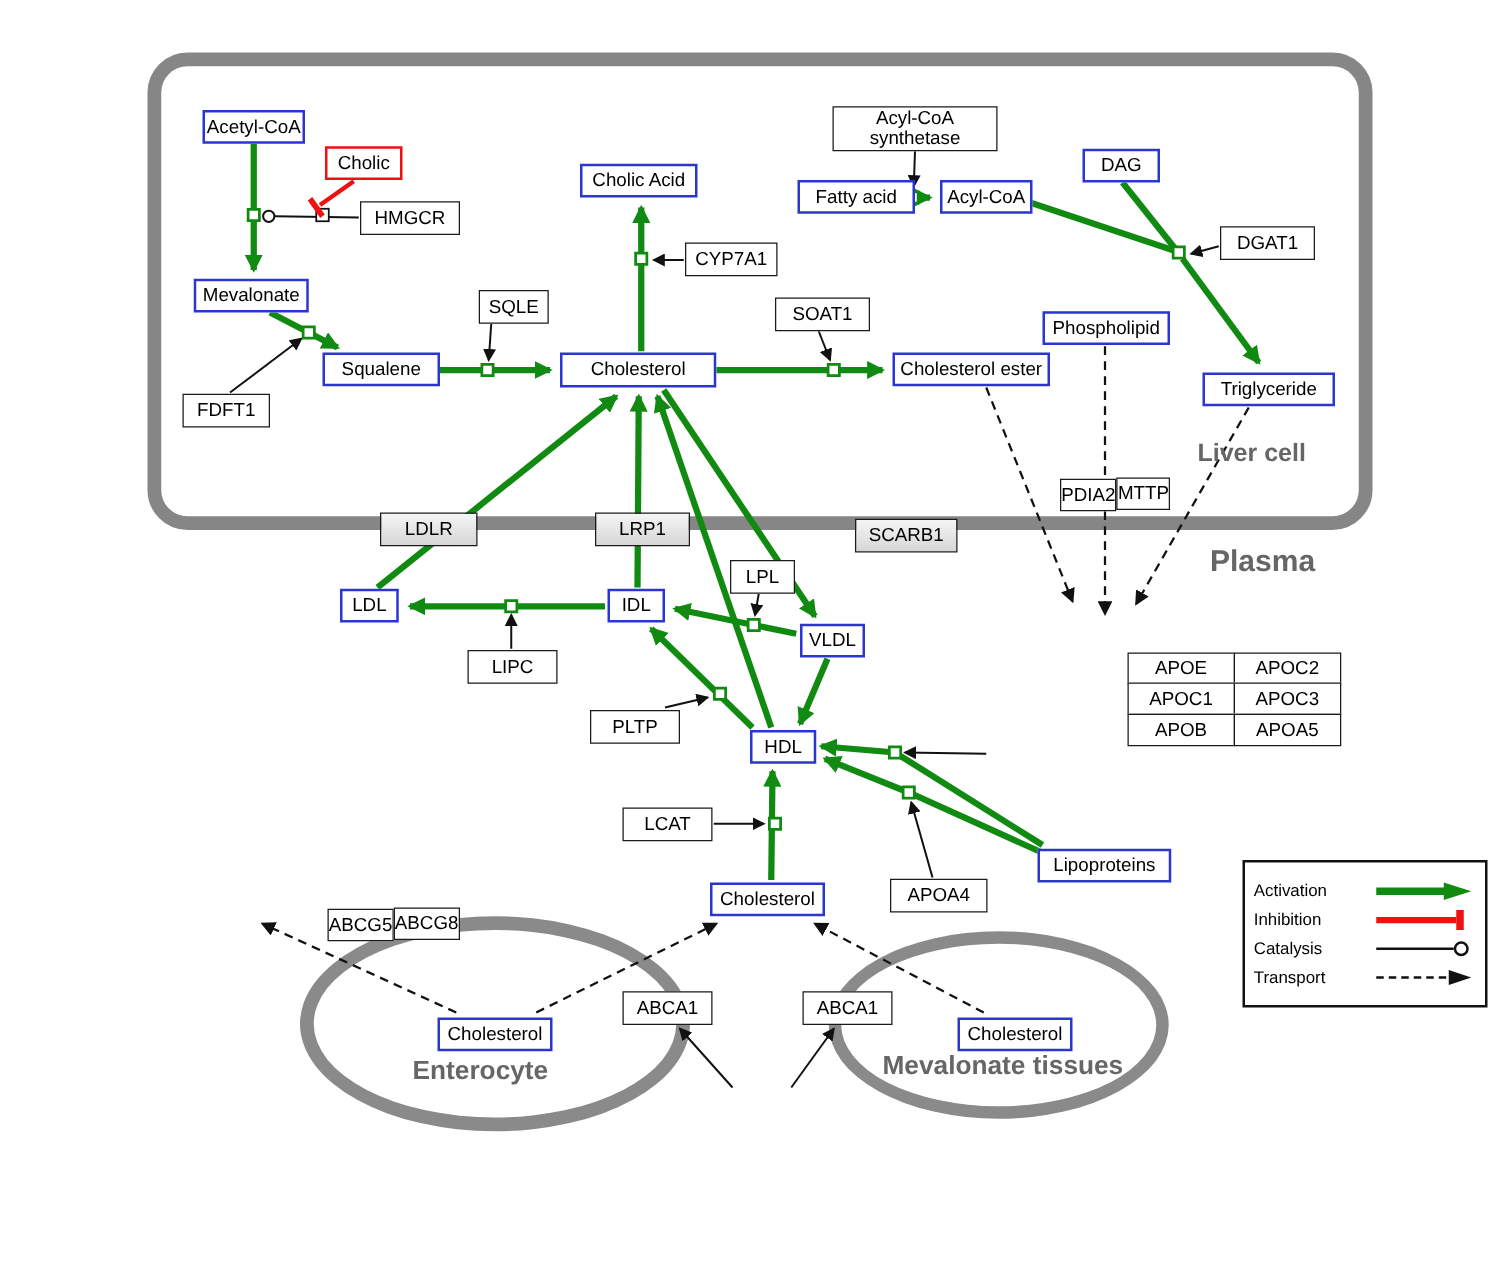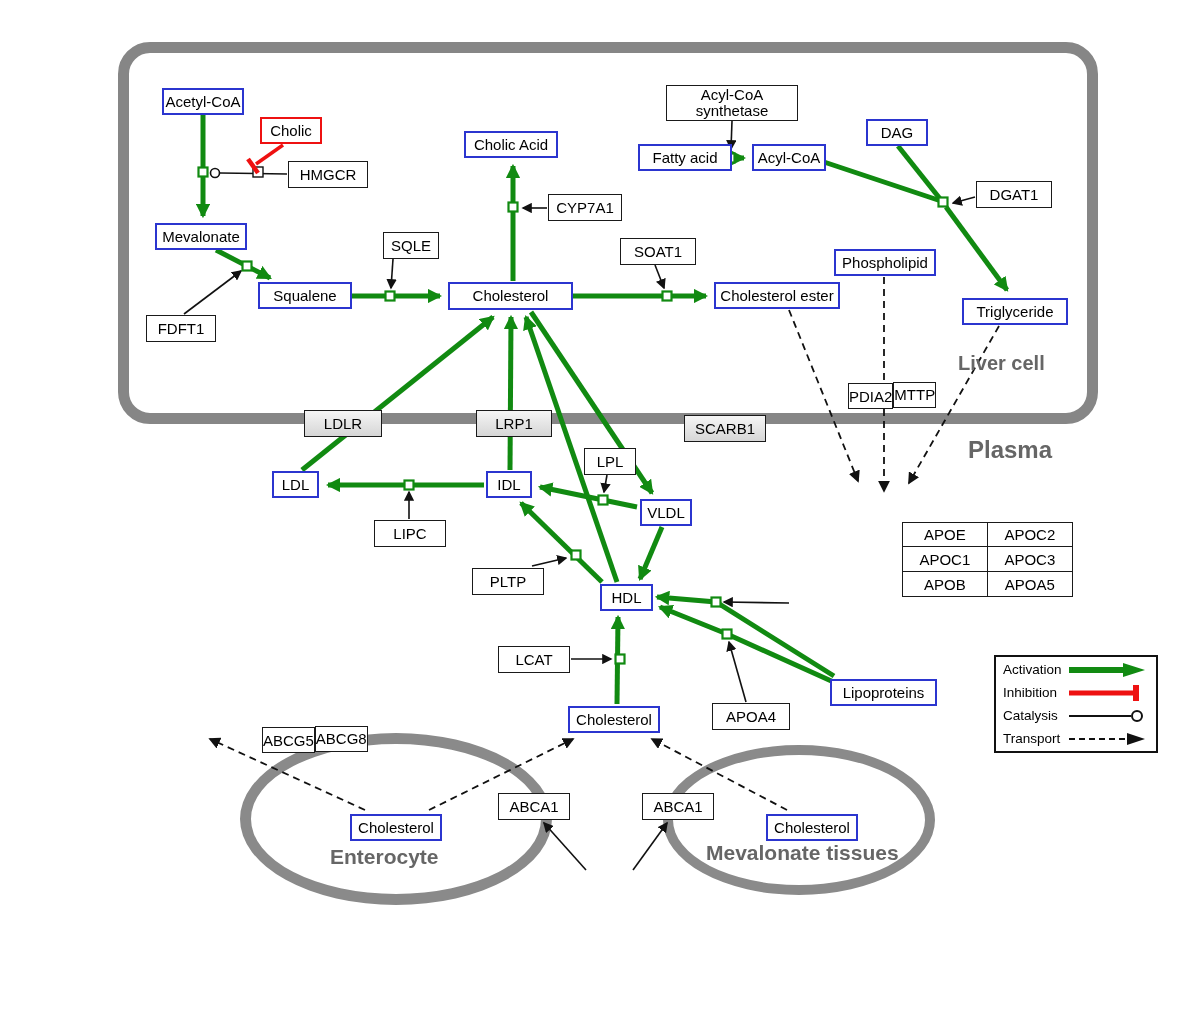--- a/index.html
+++ b/index.html
@@ -13,21 +13,21 @@
   .node{position:absolute;z-index:3;display:flex;align-items:center;justify-content:center;background:#fff;border:1.3px solid #1a1a1a;font-size:15px;color:#000;text-align:center;line-height:1.05}
   .metab{border:2.6px solid #2b35cf}
   .statin{border:2.6px solid #ee1111}
   .memb{background:linear-gradient(180deg,#f5f5f5 0%,#d6d6d6 100%)}
   .stack{position:absolute;z-index:3;display:flex;flex-direction:row}
   .stack .row{height:26px;display:flex;align-items:center;justify-content:center;background:#fff;border:1.3px solid #1a1a1a;font-size:15px;margin-top:-1.3px}
   .stack .row:first-child{margin-top:0}
   .region-label{position:absolute;z-index:3;font-weight:bold;color:#666;white-space:nowrap}
   .apo-table{position:absolute;z-index:3;display:grid;grid-template-columns:85px 85px}
   .apo-table .cell{height:26px;border:1.3px solid #1a1a1a;display:flex;align-items:center;justify-content:center;font-size:15px;background:#fff;margin-left:-1.3px;margin-top:-1.3px}
-  .legend{position:absolute;z-index:3;left:994px;top:655px;width:164px;border:2.6px solid #111;background:#fff;padding:1px 7px}
+  .legend{position:absolute;z-index:3;left:994px;top:688px;width:196px;border:2.6px solid #111;background:#fff;padding:11px 7px}
   .legend-row{display:flex;align-items:center;justify-content:space-between;height:23px}
   .legend-row .lab{font-size:13.5px;color:#000}
 </style>
 </head>
 <body>
 
 <div class="canvas">
 
   <div class="region liver-region"></div>
   <div class="region enterocyte-region"></div>

